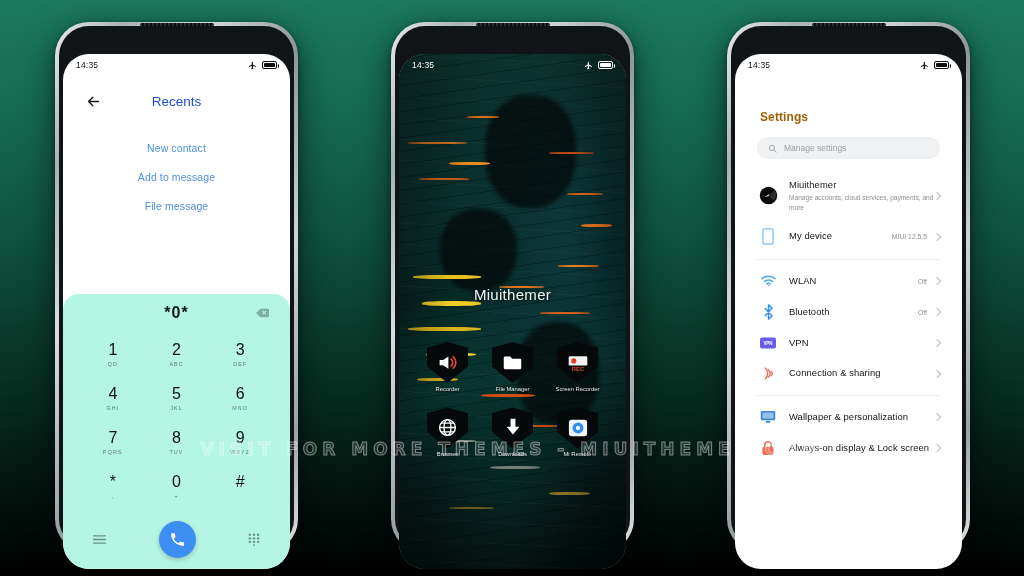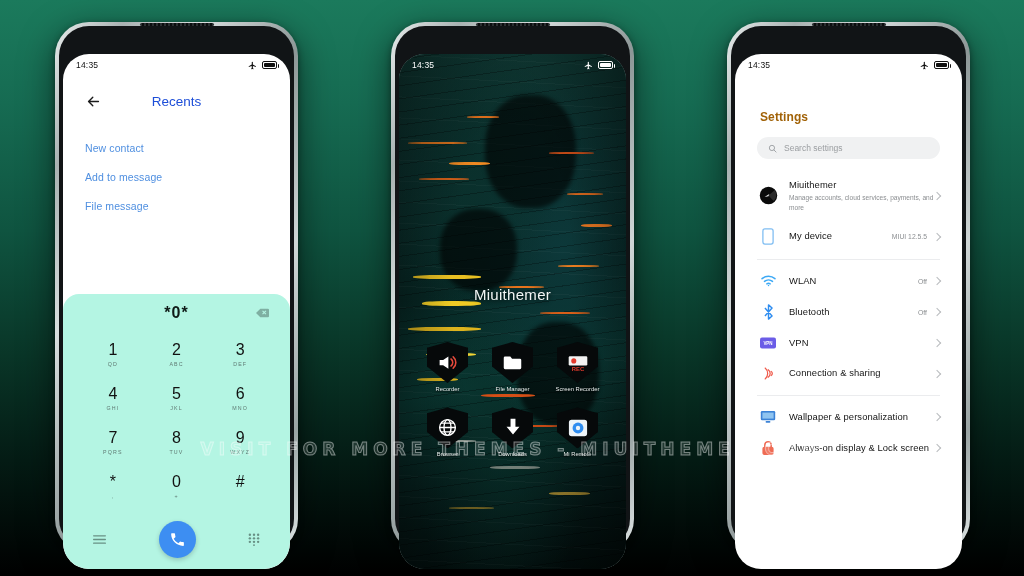--- a/index.html
+++ b/index.html
@@ -55,21 +55,21 @@
 
   
   #phone1 { left:55px; top:22px; width:243px; height:531px; }
   .p1 { background:#ffffff; color:#111; }
   .p1 .statusbar { color:#111; }
 
   .app-head { display:flex; align-items:center; height:46px; margin-top:24px; padding:0 22px; position:relative; }
   .back-arrow { width:17px; height:17px; }
   .app-title { position:absolute; left:0; right:0; text-align:center; font-size:13.5px; color:#1d4ed8; pointer-events:none; }
 
-  .link-list { padding:10px 22px 0; }
+  .link-list { padding:10px 22px 0;text-align:center; }
   .link-item { font-size:10.5px; color:#4f8fe0; padding:8px 0 9px; letter-spacing:.1px; }
 
   .keypad {
     position:absolute; left:0; right:0; bottom:0; height:275px;
     background:#b4f5e3; border-radius:16px 16px 26px 26px;
     display:flex; flex-direction:column;
   }
   .entry { height:38px; display:flex; align-items:center; justify-content:center; position:relative; }
   .entry-num { font-size:16px; font-weight:bold; color:#0e1a17; letter-spacing:1px; }
   .bksp { position:absolute; right:21px; top:50%; transform:translateY(-50%); opacity:.35; }
@@ -391,21 +391,21 @@
         </span>
       </div>
 
       <div class="set-title">Settings</div>
 
       <div class="search">
         <svg width="9" height="9" viewBox="0 0 24 24" fill="none" stroke="#9a9da0" stroke-width="2.4">
             <circle cx="10.5" cy="10.5" r="7"></circle>
             <path d="M16 16l5.5 5.5" stroke-linecap="round"></path>
           </svg>
-        <span>Search settings</span>
+        <span>Manage settings</span>
       </div>
 
       <div class="set-list">
 
         <div class="srow">
           <div class="ic">
             <svg width="19" height="19" viewBox="0 0 24 24">
               <circle cx="12" cy="12" r="11" fill="#0a0a0a"></circle>
               <path d="M12 12 L20 5 A11 11 0 0 1 18.5 19 Z" fill="#2b2b2b"></path>
               <path d="M7 14 L13 10 L12 13 Z" fill="#e8e8e8"></path>

